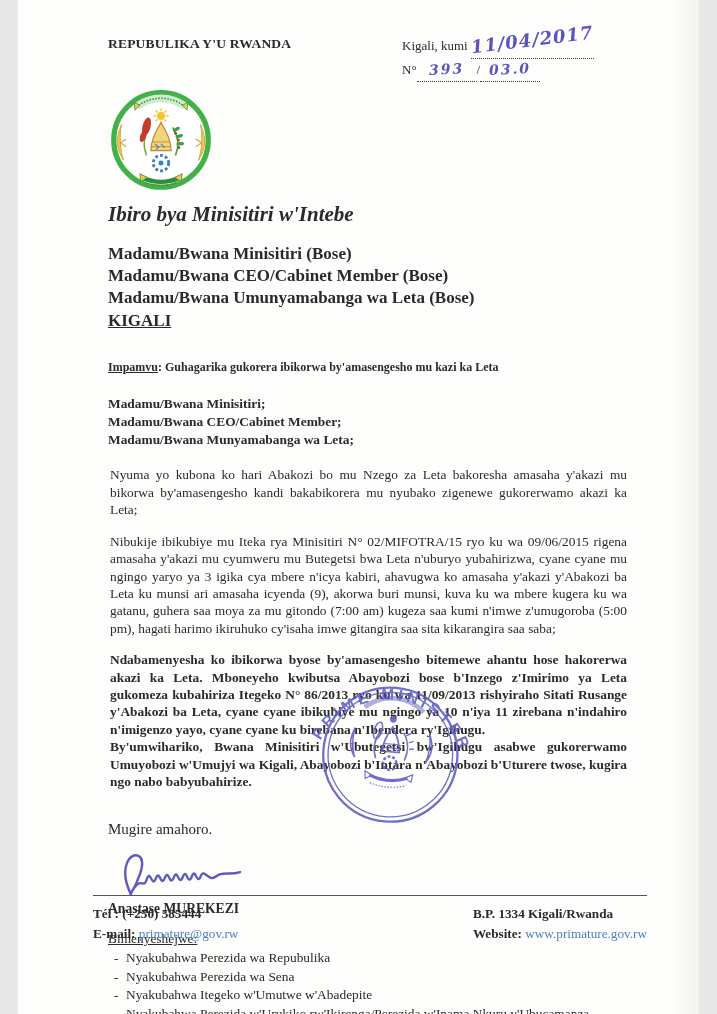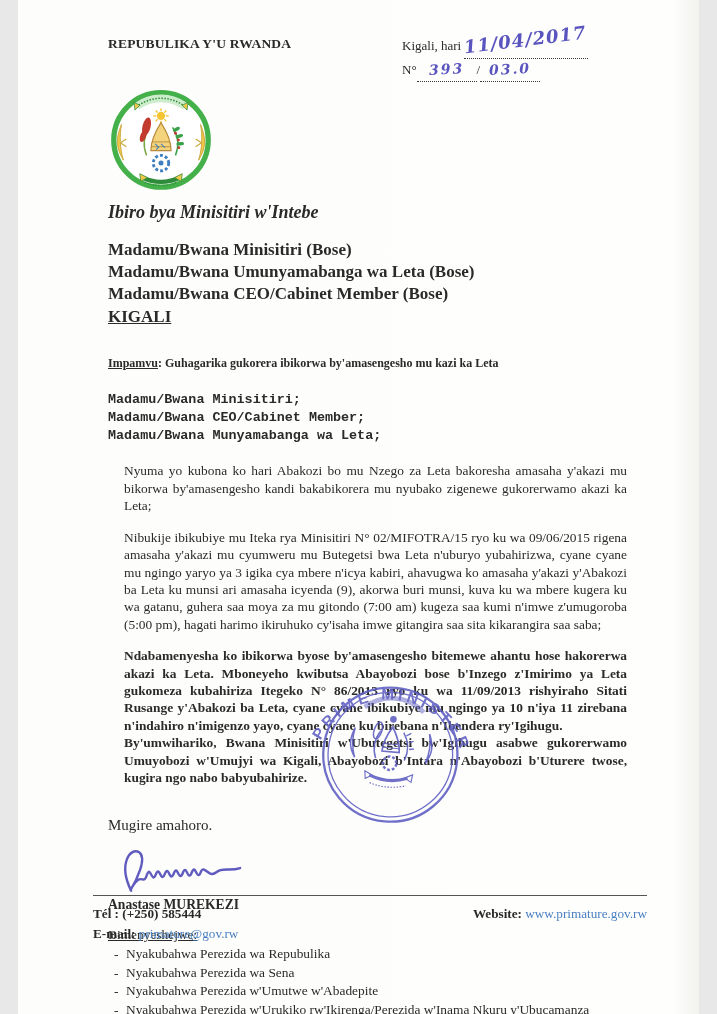--- a/index.html
+++ b/index.html
@@ -15,26 +15,26 @@
   .content{padding:30px 72px 0 90px;}
   .hdr{display:flex;justify-content:space-between;align-items:flex-start;}
   .republic{font-weight:bold;font-size:13.5px;letter-spacing:.2px;padding-top:6px;}
   .dateblock{width:225px;font-size:13px;line-height:1.55;position:relative;}
   .dots{display:inline-block;border-bottom:1.6px dotted #3a3a3a;min-width:60px;text-align:center;}
   .dots.wide{min-width:118px;}
   .hand{color:#5a54be;font-style:italic;font-weight:bold;font-family:"DejaVu Serif",serif;display:inline-block;}
   .hand.big{font-size:18px;transform:rotate(-7deg) translateY(-4px);letter-spacing:1px;}
   .hand.num{font-size:14px;transform:rotate(-3deg);letter-spacing:2px;}
   .logo-row{margin-top:4px;}
-  .office{font-size:18px;font-weight:bold;font-style:italic;margin-top:6px;}
+  .office{font-size:21px;font-weight:bold;font-style:italic;margin-top:6px;}
   .addr{margin-top:16px;font-size:17px;font-weight:bold;line-height:1.32;}
   .u{text-decoration:underline;}
   .subject{margin-top:28px;font-size:12px;font-weight:bold;}
-  .salut{margin-top:20px;font-size:13.4px;font-weight:bold;line-height:1.32;font-family:Liberation Mono, monospace;}
-  p.body-p{font-size:13.4px;line-height:1.3;text-align:justify;margin:14px 0 0 16px;}
+  .salut{margin-top:20px;font-size:13.4px;font-weight:bold;line-height:1.32;}
+  p.body-p{font-size:13.4px;line-height:1.3;text-align:justify;margin:14px 0 0 2px;}
   p.body-p.first{margin-top:18px;}
   p.body-p.bold{font-weight:bold;}
   p.body-p.nogap{margin-top:0;}
   .closing{margin-top:30px;font-size:15px;}
   .sig-wrap{margin-top:4px;height:58px;}
   .signer{font-size:13.6px;font-weight:bold;line-height:1.3;margin-top:0;}
   .cc{margin-top:14px;font-size:13.4px;}
   .cc-head{font-weight:normal;text-decoration:underline;}
   .cc-list{margin-top:2px;line-height:1.38;}
   .cc-item{display:flex;}
@@ -48,21 +48,21 @@
 </head>
 <body>
 
 <div class="page">
   <div class="content">
 
     <div class="hdr">
       <div class="republic">REPUBULIKA Y'U RWANDA</div>
       <div class="dateblock">
         <div>
-          <span>Kigali, hari</span>
+          <span>Kigali, kumi</span>
           <span class="dots wide"><i class="hand big">11/04/2017</i></span>
         </div>
         <div>
           <span>N°</span><span class="dots"><i class="hand num">393</i></span><span>/</span><span class="dots"><i class="hand num">03.0</i></span>
         </div>
       </div>
     </div>
 
     <div class="logo-row">
       <svg width="106" height="106" viewBox="0 0 110 110">
@@ -113,22 +113,22 @@
         <path d="M33,91 l8,4 -7,4 z" fill="#f2c84b" stroke="#2e8b3a" stroke-width="0.8"></path>
         <path d="M77,91 l-8,4 7,4 z" fill="#f2c84b" stroke="#2e8b3a" stroke-width="0.8"></path>
         <path d="M38,100 Q55,107 72,100" fill="none" stroke="#2e8b3a" stroke-width="1.2" stroke-dasharray="1.4,1.5"></path>
       </svg>
     </div>
 
     <div class="office">Ibiro bya Minisitiri w'Intebe</div>
 
     <div class="addr">
       <div>Madamu/Bwana Minisitiri (Bose)</div>
+      <div>Madamu/Bwana CEO/Cabinet Member (Bose)</div>
       <div>Madamu/Bwana Umunyamabanga wa Leta (Bose)</div>
-      <div>Madamu/Bwana CEO/Cabinet Member (Bose)</div>
       <div class="u">KIGALI</div>
     </div>
 
     <div class="subject">
       <span class="u">Impamvu</span><span>: Guhagarika gukorera ibikorwa by'amasengesho mu kazi ka Leta</span>
     </div>
 
     <div class="salut">
       <div>Madamu/Bwana Minisitiri;</div>
       <div>Madamu/Bwana CEO/Cabinet Member;</div>
@@ -161,21 +161,21 @@
         <div class="cc-item">
             <span class="cc-bullet">-</span>
             <span>Nyakubahwa Perezida wa Repubulika</span>
           </div>
         <div class="cc-item">
             <span class="cc-bullet">-</span>
             <span>Nyakubahwa Perezida wa Sena</span>
           </div>
         <div class="cc-item">
             <span class="cc-bullet">-</span>
-            <span>Nyakubahwa Perezida w'Umutwe w'Abadepite</span>
+            <span>Nyakubahwa Itegeko w'Umutwe w'Abadepite</span>
           </div>
         <div class="cc-item">
             <span class="cc-bullet">-</span>
             <span>Nyakubahwa Perezida w'Urukiko rw'Ikirenga/Perezida w'Inama Nkuru y'Ubucamanza</span>
           </div>
 
       </div>
     </div>
   </div>
 
@@ -209,19 +209,20 @@
 
   <div class="footer">
     <div>
       <div class="lbl">Tél : (+250) 585444</div>
       <div>
         <span class="lbl">E-mail:</span>
         <a class="link">primature@gov.rw</a>
       </div>
     </div>
     <div>
+      <div class="lbl">B.P. 1334  Kigali/Rwanda</div>
       <div>
         <span class="lbl">Website:</span>
         <a class="link">www.primature.gov.rw</a>
       </div>
     </div>
   </div>
 </div>
 
 </body></html>

